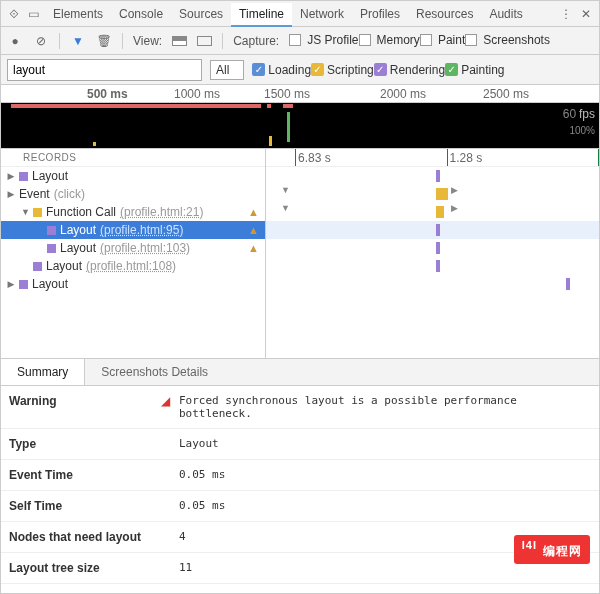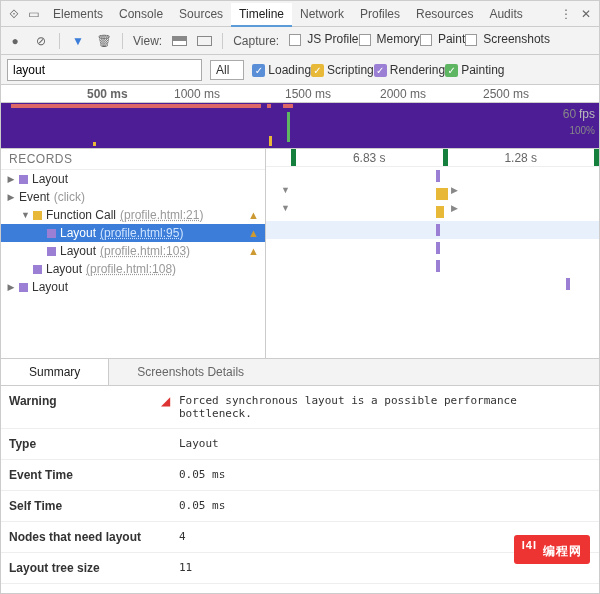--- a/index.html
+++ b/index.html
@@ -10,51 +10,51 @@
 .tab.active{color:#222;border-bottom:2px solid #5a9bd8;background:#fff;font-weight:500}
 .spacer{flex:1}
 .toolbar{display:flex;align-items:center;height:28px;border-bottom:1px solid #ccc;padding:0 6px;gap:10px;background:#f3f3f3}
 .ticon{color:#666;width:16px;text-align:center}
 .tlabel{color:#555}
 .viewicon{display:inline-block;width:15px;height:10px;border:1px solid #888}
 .cbx{width:12px;height:12px;border:1px solid #999;background:#fff;display:inline-block;vertical-align:middle;margin-right:3px}
 .filterrow{display:flex;align-items:center;height:30px;border-bottom:1px solid #ccc;padding:0 6px;gap:8px;background:#f3f3f3}
 .filterinput{width:195px;border:1px solid #aaa;padding:3px 5px;background:#fff}
 .select{border:1px solid #aaa;padding:2px 14px 2px 5px;background:#fff}
-.chkpill{display:inline-flex;align-items:flex-end;gap:3px}
+.chkpill{display:inline-flex;align-items:center;gap:3px}
 .chkbox{width:13px;height:13px;border-radius:2px;display:inline-flex;align-items:center;justify-content:center;color:#fff;font-size:10px}
 .chkbox::before{content:"✓"}
 .c-blue{background:#5a8fd8}.c-yellow{background:#e8b938}.c-purple{background:#9b7fd4}.c-green{background:#5eb562}
 .timeline-ruler{height:18px;border-bottom:1px solid #ccc;position:relative;background:#fff;font-size:10px;color:#666}
 .rulertick{position:absolute;top:2px}
-.waveform{height:46px;border-bottom:1px solid #ccc;position:relative;background:#4c1d95}
+.waveform{height:46px;border-bottom:1px solid #ccc;position:relative;background:#000000}
 .wbar{position:absolute;bottom:0}
 .fpslabel{position:absolute;right:4px;font-size:10px;color:#888}
 .midpanel{display:flex;height:210px;border-bottom:1px solid #ccc}
 .records{width:265px;border-right:1px solid #ccc;overflow:hidden;background:#fff}
-.rechead{padding:3px 8px;color:#777;font-size:12px;letter-spacing:0.5px;border-bottom:1px solid #eee}
+.rechead{padding:3px 22px;color:#777;font-size:10px;letter-spacing:0.5px;border-bottom:1px solid #eee}
 .recrow{display:flex;align-items:center;padding:2px 4px;gap:4px;font-size:11px;color:#333;position:relative}
 .recrow.sel{background:#3b7dd8;color:#fff}
 .recrow.sel .reclink{color:#cde3ff}
 .disclosure{width:8px;text-align:center;color:#777;font-size:9px}
 .recrow.sel .disclosure{color:#fff}
 .sq{width:9px;height:9px;display:inline-block}
 .sq-purple{background:#9b7fd4}.sq-yellow{background:#e8b938}
 .reclink{color:#999;text-decoration:underline dotted}
 .warn{position:absolute;right:6px;color:#cc9933;font-size:11px}
 .tracks{flex:1;position:relative;background:#fff}
 .trackhead{height:18px;display:flex;border-bottom:1px solid #eee;font-size:10px;color:#666}
-.trackheadcell{flex:1;text-align:center;padding:2px;border-right:5px solid #15803d}
+.trackheadcell{flex:1;padding:2px;border-right:1px solid #15803d}
 .trackheadcell:first-child{flex:0 0 30px}
 .trow{height:18px;position:relative;border-bottom:1px solid transparent}
 .trow.selbg{background:#e8f0fb}
 .tmark{position:absolute;top:3px;height:12px;width:4px}
 .tarrow{position:absolute;font-size:9px;color:#888}
 .detailhead{display:flex;border-bottom:1px solid #ccc;background:#f3f3f3}
-.dtab{padding:6px 28px;color:#666;cursor:pointer}
+.dtab{padding:6px 16px;color:#666;cursor:pointer}
 .dtab.active{background:#fff;border-right:1px solid #ccc;color:#222}
 .details{padding:0;font-size:11px}
 .drow{display:flex;border-bottom:1px solid #eee;padding:8px 8px}
 .dkey{width:170px;font-weight:600;color:#333}
 .dval{flex:1;color:#333;font-family:Menlo,monospace;font-size:11px}
 .redflag{color:#d33;position:absolute;left:160px}
 .watermark{position:fixed;right:10px;bottom:30px;background:#e33;color:#fff;font-weight:bold;padding:4px 8px;font-size:18px;letter-spacing:1px;border-radius:3px}
 .funnel{color:#3b7dd8}
 </style>
 </head>
@@ -108,21 +108,21 @@
       </span><span class="chkpill">
         <span class="chkbox c-purple"></span>
         <span>Rendering</span>
       </span><span class="chkpill">
         <span class="chkbox c-green"></span>
         <span>Painting</span>
       </span></span>
 </div>
 
 <div class="timeline-ruler">
-  <span id="ruler-ticks"><span class="rulertick" style="left: 86px; font-weight: bold;">500 ms</span><span class="rulertick" style="left: 173px;">1000 ms</span><span class="rulertick" style="left: 284px;">1500 ms</span><span class="rulertick" style="left: 379px;">2000 ms</span><span class="rulertick" style="left: 482px;">2500 ms</span></span>
+  <span id="ruler-ticks"><span class="rulertick" style="left: 86px; font-weight: bold;">500 ms</span><span class="rulertick" style="left: 173px;">1000 ms</span><span class="rulertick" style="left: 263px;">1500 ms</span><span class="rulertick" style="left: 379px;">2000 ms</span><span class="rulertick" style="left: 482px;">2500 ms</span></span>
 </div>
 <div class="waveform">
   <div class="wbar" style="left:10px;width:250px;height:4px;background:#d66;bottom:40px"></div>
   <div class="wbar" style="left:266px;width:4px;height:4px;background:#d66;bottom:40px"></div>
   <div class="wbar" style="left:282px;width:10px;height:4px;background:#d66;bottom:40px"></div>
   <div class="wbar" style="left:286px;width:3px;height:30px;background:#5eb562;bottom:6px"></div>
   <div class="wbar" style="left:268px;width:3px;height:10px;background:#e8b938;bottom:2px"></div>
   <div class="wbar" style="left:92px;width:3px;height:4px;background:#e8b938;bottom:2px"></div>
   <span class="fpslabel" style="top:4px"><span>60</span> <span style="color:#bbb">fps</span></span>
   <span class="fpslabel" style="top:22px">100%</span>

